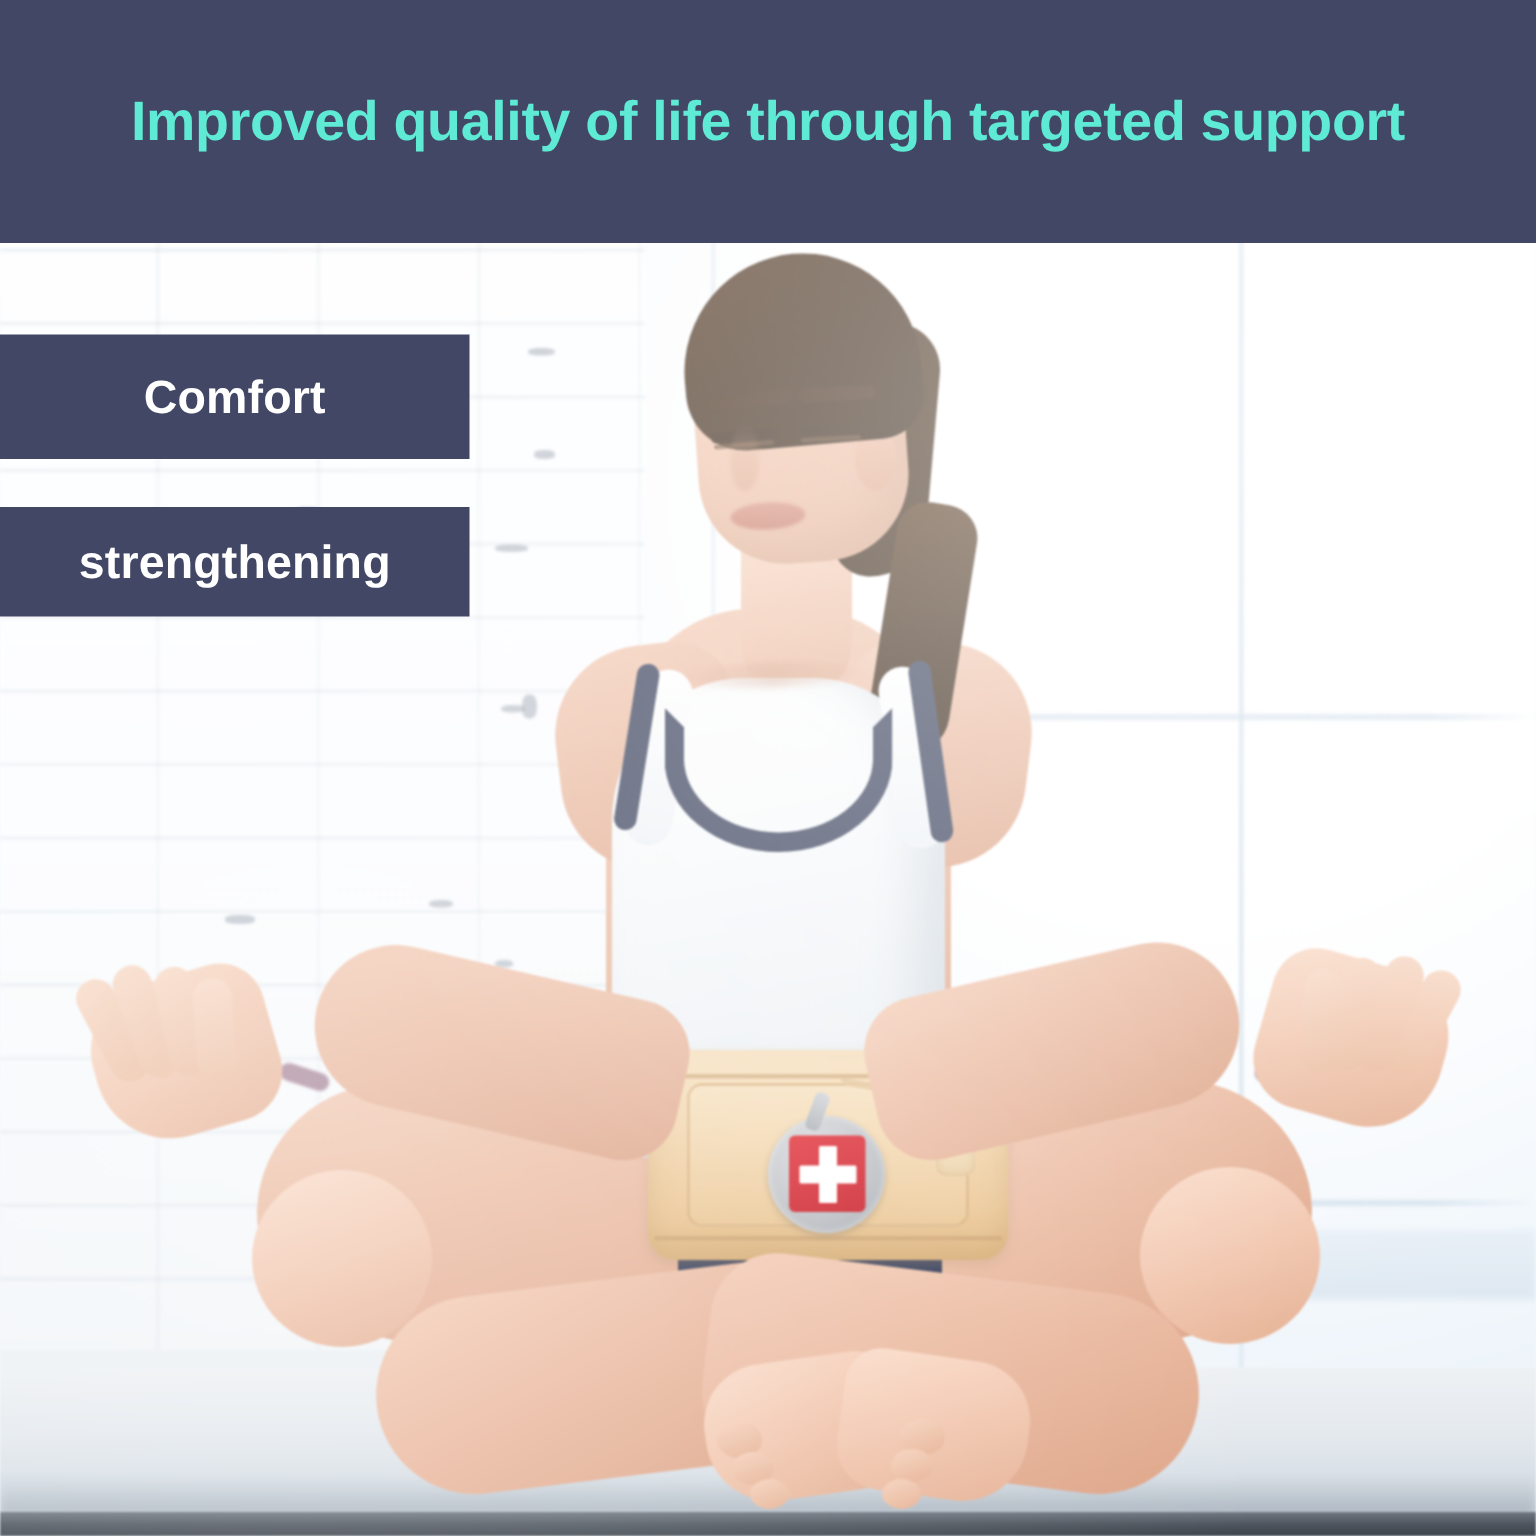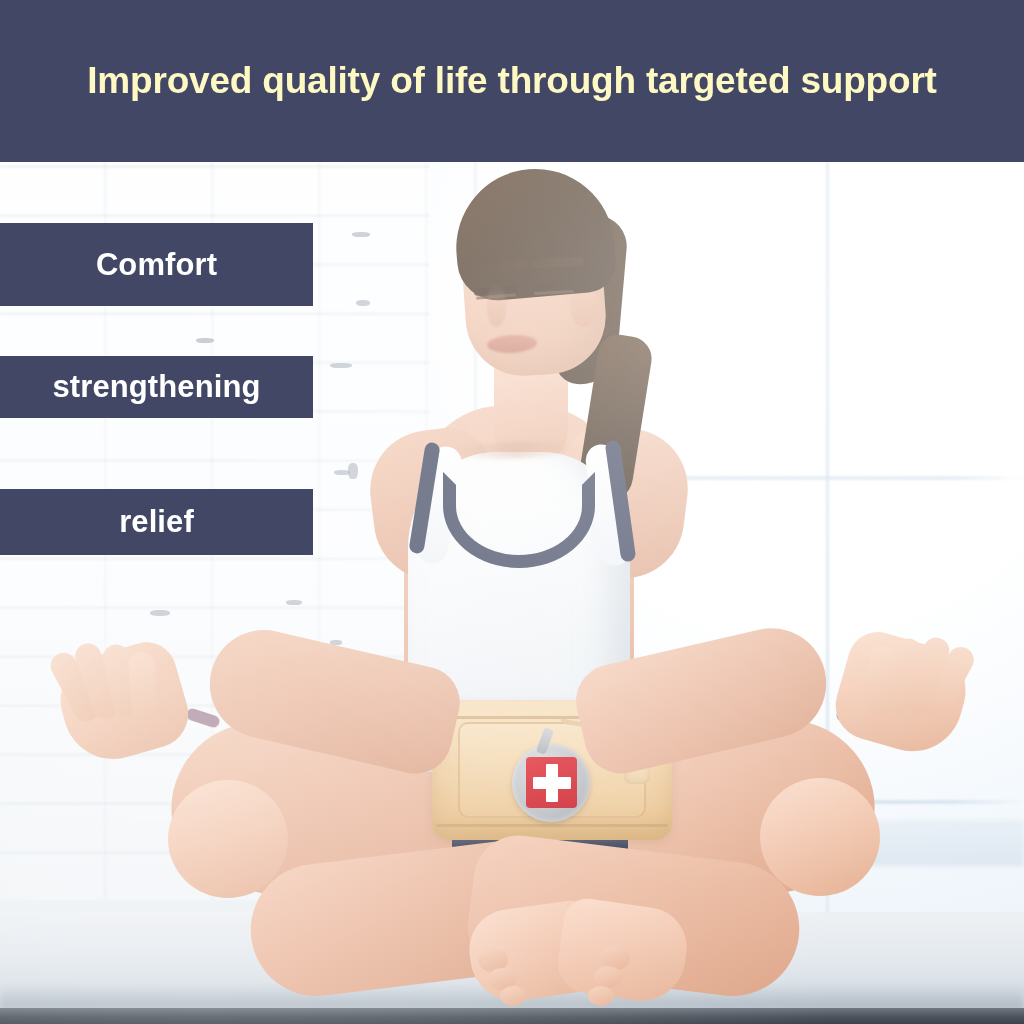--- a/index.html
+++ b/index.html
@@ -367,38 +367,38 @@
   }
   .photo-blur { filter:blur(.7px); }
 
   
   .header-bar {
     position:absolute; left:0; top:0; width:1024px; height:162px;
     background:#414764;
     display:flex; align-items:center; justify-content:center;
   }
   .header-title {
-    color:#fef9c3;
+    color:#5eead4;
     font-size:37px;
     font-weight:bold;
     letter-spacing:-.2px;
     white-space:nowrap;
     padding:0 34px;
   }
 
   .tag {
     position:absolute; left:0;
     background:#414764;
     display:flex; align-items:center; justify-content:center;
     color:#ffffff;
     font-weight:bold;
     letter-spacing:.1px;
   }
   .tag-1 { top:223px; width:313px; height:83px; font-size:31px; }
-  .tag-2 { top:356px; width:313px; height:62px; font-size:31px; }
+  .tag-2 { top:338px; width:313px; height:73px; font-size:31px; }
   .tag-3 { top:489px; width:313px; height:66px; font-size:31px; }
 </style>
 </head>
 <body>
 
 <div id="canvas">
 
   <div class="photo photo-blur">
 
     <div class="wall"></div>
@@ -513,17 +513,14 @@
   <div class="header-bar">
     <div class="header-title">Improved quality of life through targeted support</div>
   </div>
 
   <div class="tag tag-1">
     <span>Comfort</span>
   </div>
   <div class="tag tag-2">
     <span>strengthening</span>
   </div>
-  <div class="tag tag-3">
-    <span>relief</span>
-  </div>
 
 </div>
 
 </body></html>

